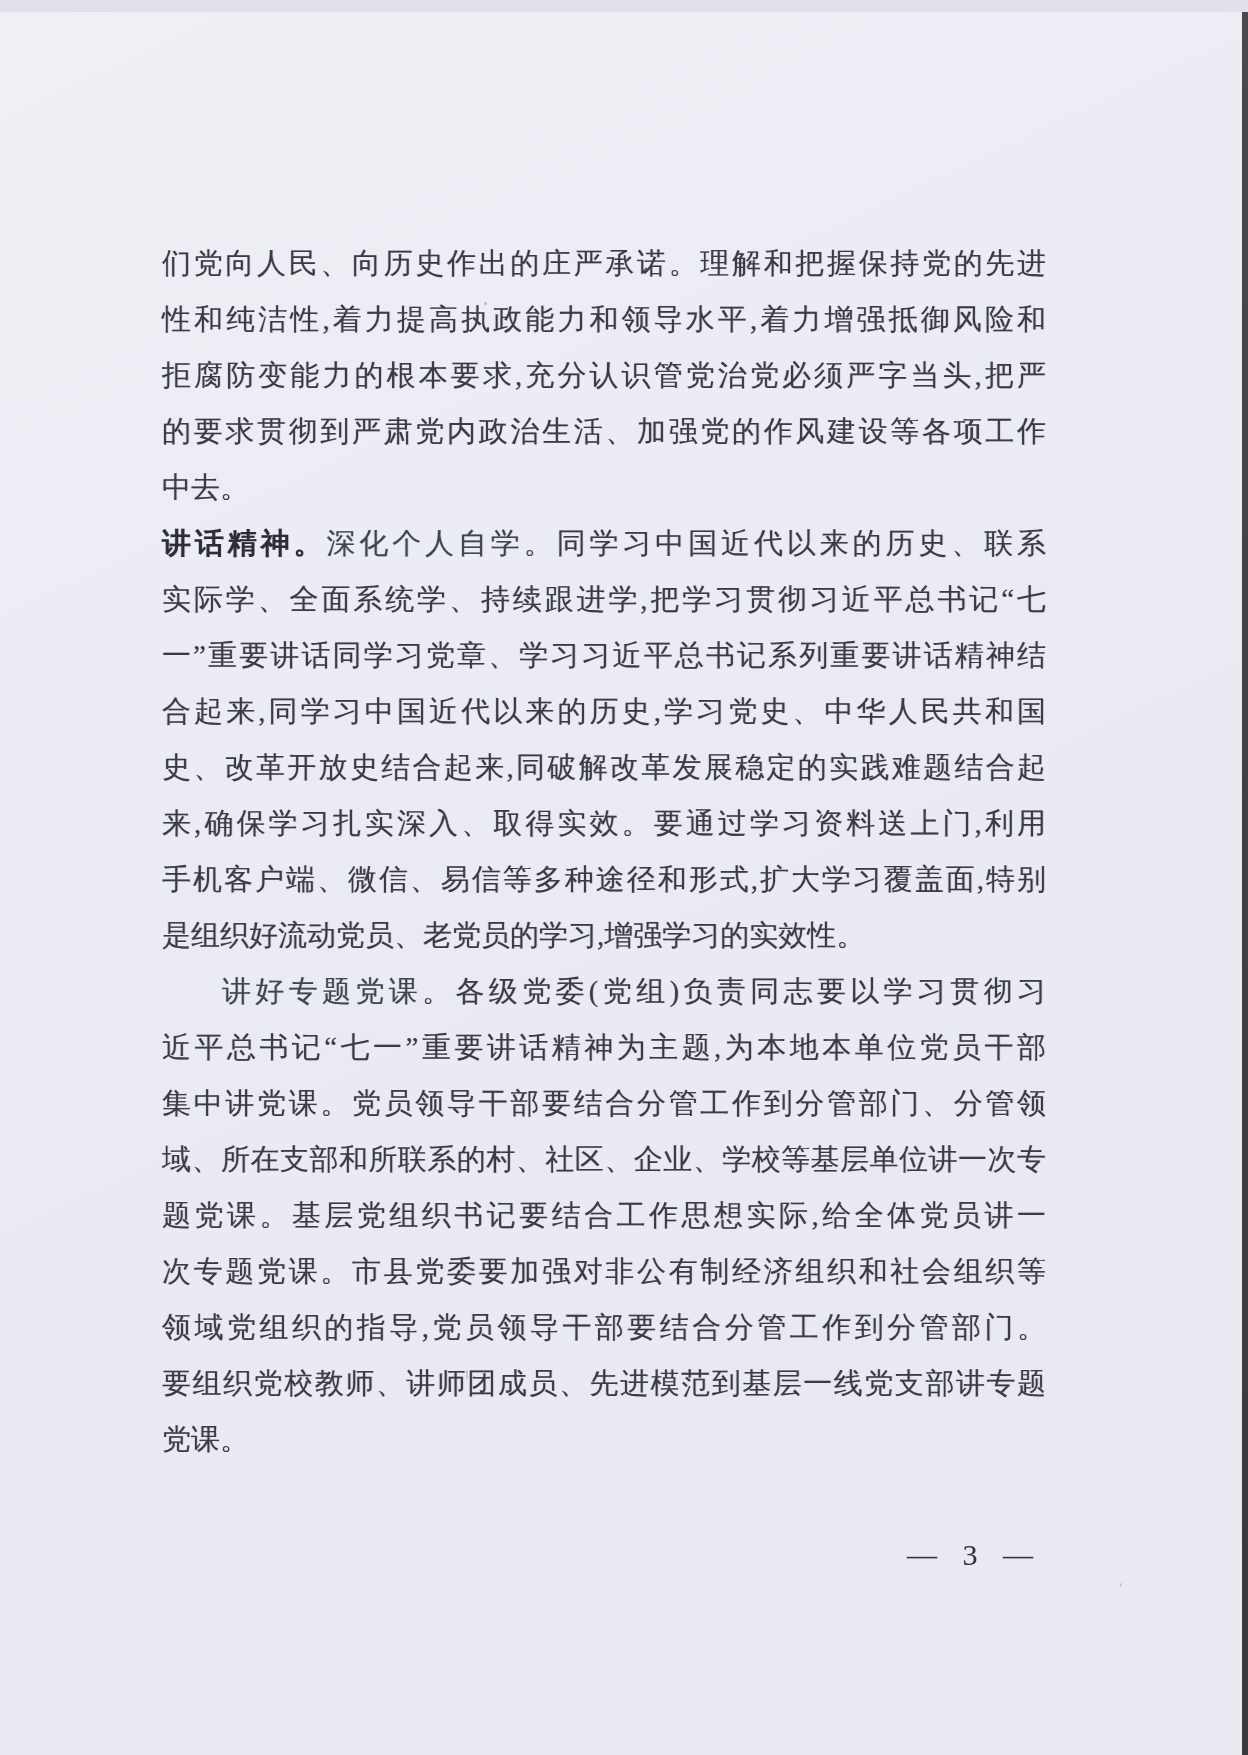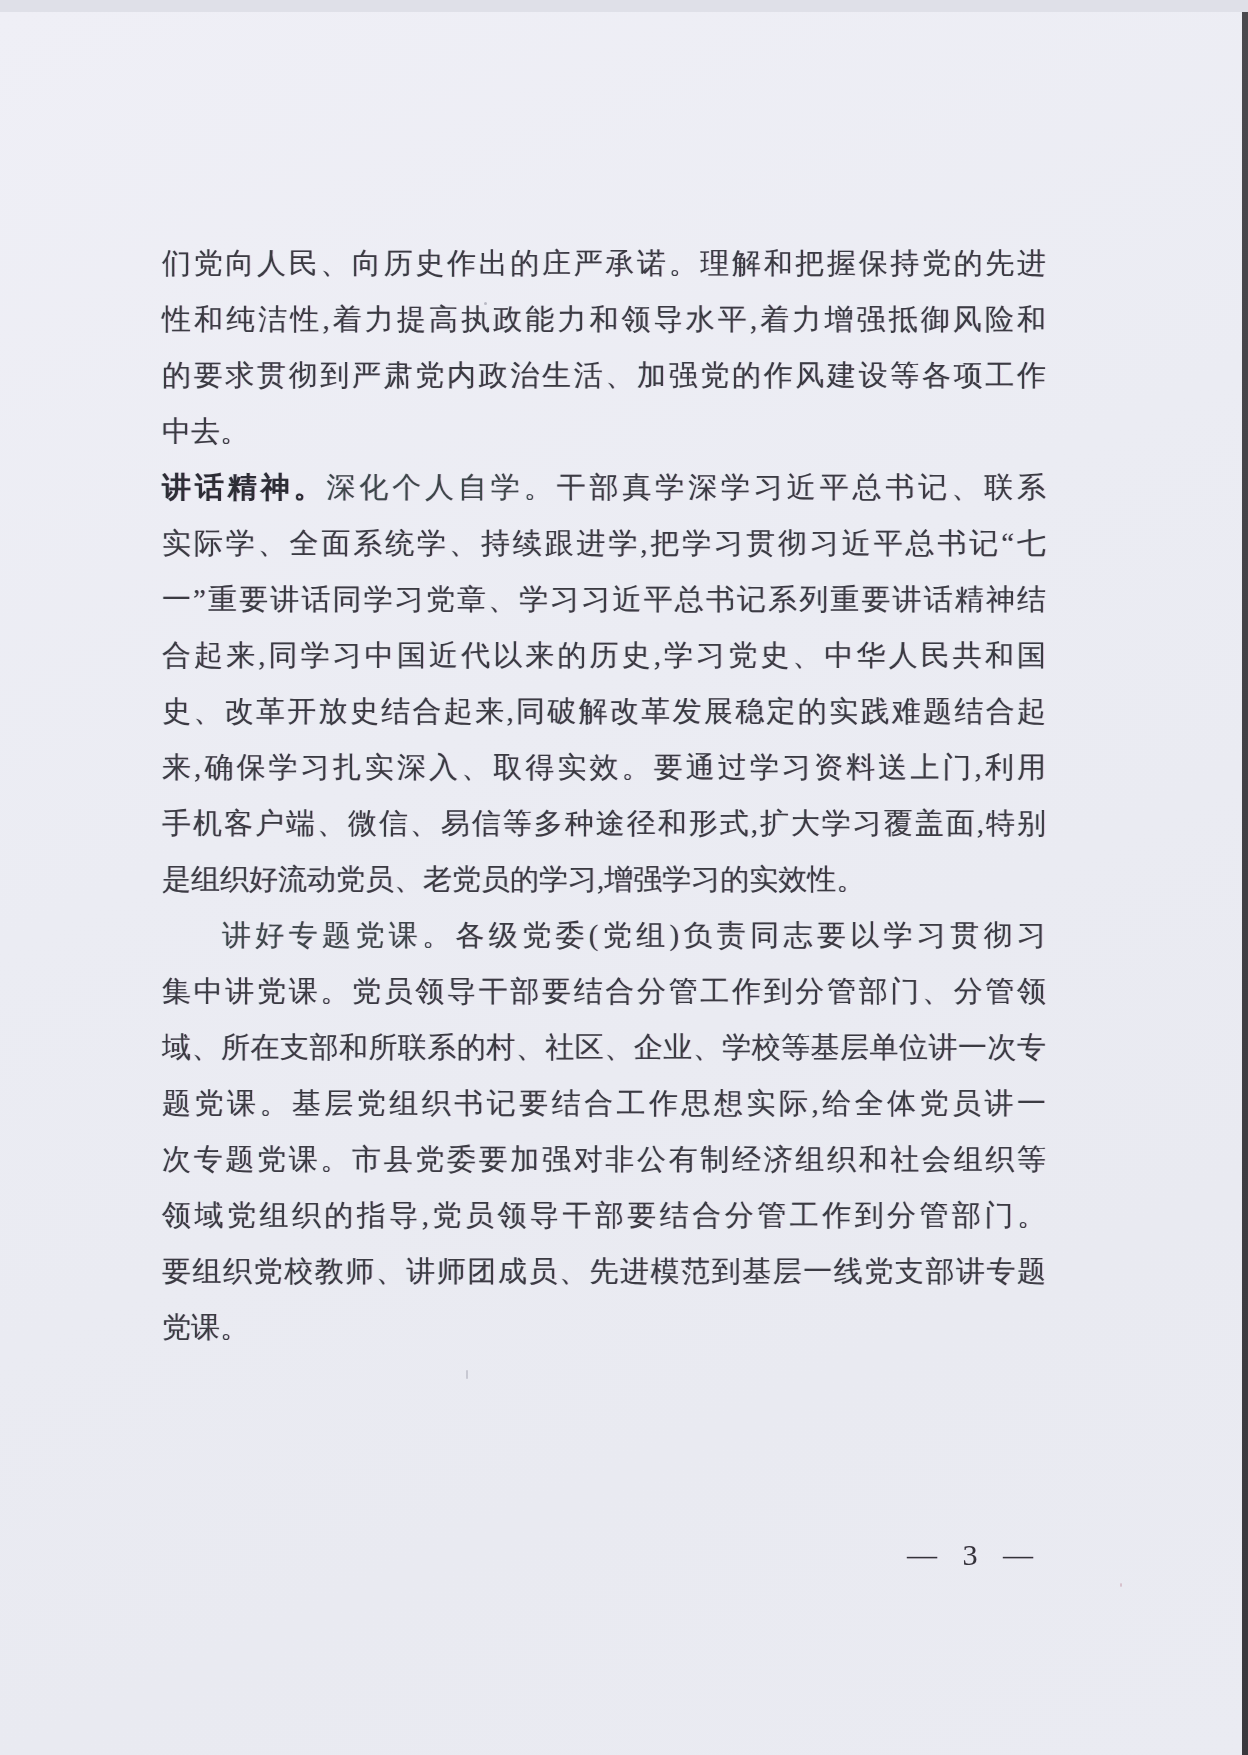--- a/index.html
+++ b/index.html
@@ -84,31 +84,33 @@
   .speck.s2 { left: 466px; top: 1358px; width: 2px; height: 9px; border-radius: 1px; background: rgba(100,100,120,0.25); }
   .speck.s3 { left: 1120px; top: 1571px; width: 2px; height: 4px; background: rgba(170,90,110,0.3); }
 </style>
 </head>
 <body>
 
 <div class="page">
   <main class="text-block">
       <div class="line"><span class="seg-normal">们党向人民、向历史作出的庄严承诺。理解和把握保持党的先进</span></div>
       <div class="line"><span class="seg-normal">性和纯洁性,着力提高执政能力和领导水平,着力增强抵御风险和</span></div>
+      <div class="line"><span class="seg-normal">拒腐防变能力的根本要求,充分认识管党治党必须严字当头,把严</span></div>
       <div class="line"><span class="seg-normal">的要求贯彻到严肃党内政治生活、加强党的作风建设等各项工作</span></div>
       <div class="line no-just"><span class="seg-normal">中去。</span></div>
-      <div class="line"><span class="seg-bold">讲话精神。</span><span class="seg-kai">深化个人自学。</span><span class="seg-normal">干部真学深学习近平总书记、联系</span></div>
+      <div class="line"><span class="seg-bold">讲话精神。</span><span class="seg-kai">深化个人自学。</span><span class="seg-normal">同学习中国近代以来的历史、联系</span></div>
       <div class="line"><span class="seg-normal">实际学、全面系统学、持续跟进学,把学习贯彻习近平总书记“七</span></div>
       <div class="line"><span class="seg-normal">一”重要讲话同学习党章、学习习近平总书记系列重要讲话精神结</span></div>
       <div class="line"><span class="seg-normal">合起来,同学习中国近代以来的历史,学习党史、中华人民共和国</span></div>
       <div class="line"><span class="seg-normal">史、改革开放史结合起来,同破解改革发展稳定的实践难题结合起</span></div>
       <div class="line"><span class="seg-normal">来,确保学习扎实深入、取得实效。要通过学习资料送上门,利用</span></div>
       <div class="line"><span class="seg-normal">手机客户端、微信、易信等多种途径和形式,扩大学习覆盖面,特别</span></div>
       <div class="line no-just"><span class="seg-normal">是组织好流动党员、老党员的学习,增强学习的实效性。</span></div>
       <div class="line indent"><span class="seg-kai">讲好专题党课。</span><span class="seg-normal">各级党委(党组)负责同志要以学习贯彻习</span></div>
+      <div class="line"><span class="seg-normal">近平总书记“七一”重要讲话精神为主题,为本地本单位党员干部</span></div>
       <div class="line"><span class="seg-normal">集中讲党课。党员领导干部要结合分管工作到分管部门、分管领</span></div>
       <div class="line"><span class="seg-normal">域、所在支部和所联系的村、社区、企业、学校等基层单位讲一次专</span></div>
       <div class="line"><span class="seg-normal">题党课。基层党组织书记要结合工作思想实际,给全体党员讲一</span></div>
       <div class="line"><span class="seg-normal">次专题党课。市县党委要加强对非公有制经济组织和社会组织等</span></div>
       <div class="line"><span class="seg-normal">领域党组织的指导,党员领导干部要结合分管工作到分管部门。</span></div>
       <div class="line"><span class="seg-normal">要组织党校教师、讲师团成员、先进模范到基层一线党支部讲专题</span></div>
       <div class="line no-just"><span class="seg-normal">党课。</span></div>
     </main>
 
   <div class="page-number">— 3 —</div>

